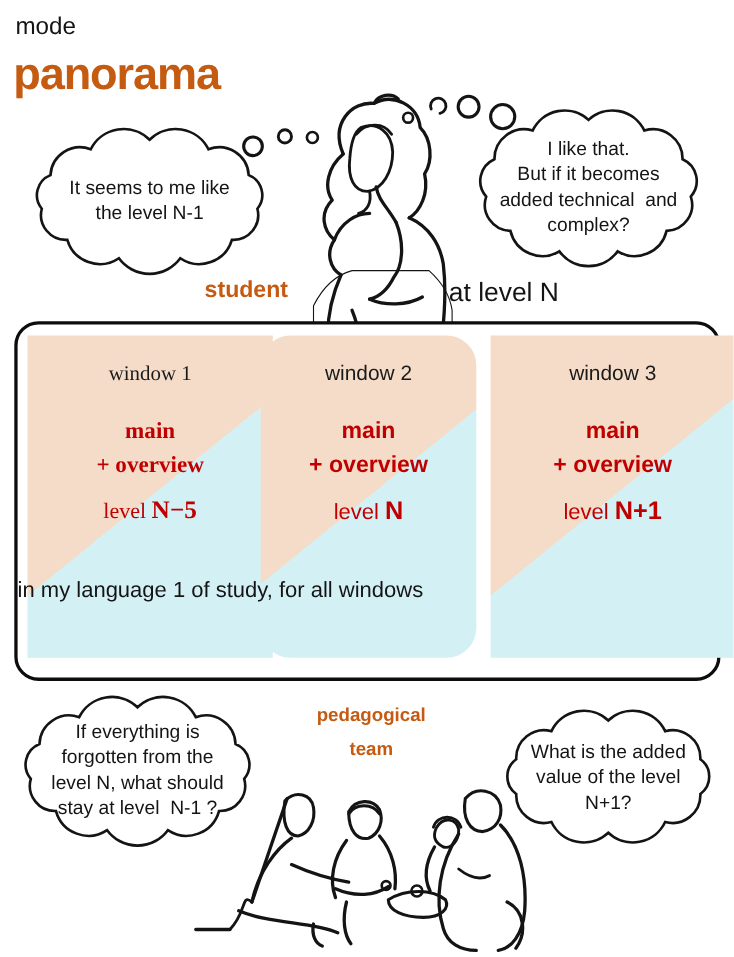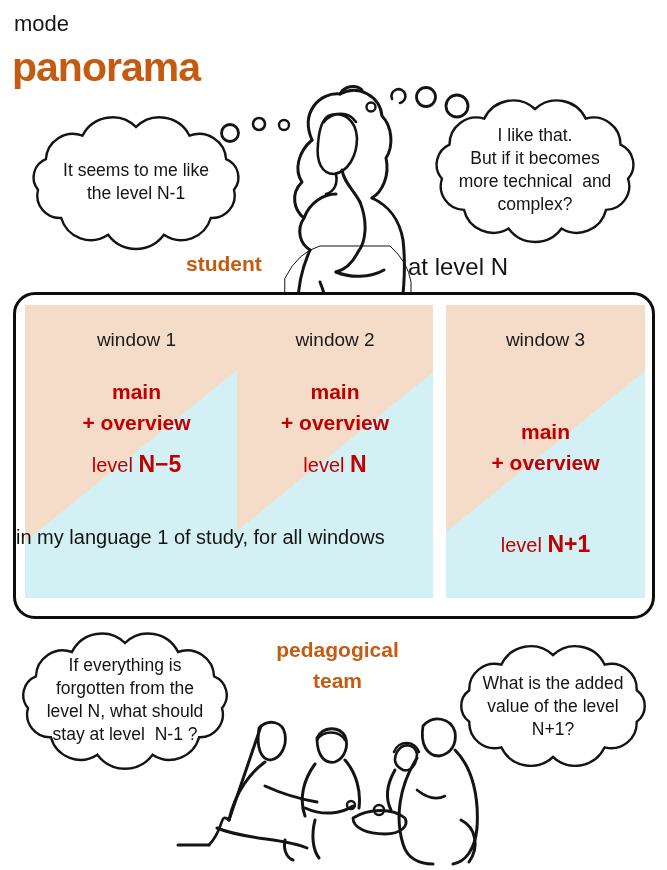--- a/index.html
+++ b/index.html
@@ -21,34 +21,34 @@
   .bubble-lines{
     position:absolute; inset:0; display:flex; flex-direction:column;
     align-items:center; justify-content:center; text-align:center;
     font-size:17.5px; line-height:23px; white-space:pre; color:#141414;
   }
   
   .student-label{left:186px; top:252px; font-size:21px; font-weight:bold; color:var(--accent-orange);}
   .level-note{left:408px; top:253px; font-size:24px; color:#141414;}
   .team-label{
     left:245px; top:634px; width:185px; text-align:center;
-    font-size:21px; font-weight:bold; color:var(--accent-orange); line-height:31px;
+    font-size:17px; font-weight:bold; color:var(--accent-orange); line-height:31px;
   }
   
   .panel{
     position:absolute; left:13px; top:292px; width:642px; height:327px;
     border:3px solid #0d0d0d; border-radius:22px; background:#ffffff; box-sizing:border-box;
   }
   .window{
     position:absolute; top:10px; height:293px;
     background:linear-gradient(141deg, var(--peach) 50%, var(--light-blue) 50%);
     display:flex; flex-direction:column; align-items:center; text-align:center;
     padding-top:24px; box-sizing:border-box;
   }
-  .w1{left:9px; width:223px;} .w2{left:221px; width:196px;} .w3{left:430px; width:199px;gap:40px;}
+  .w1{left:9px; width:223px;font-family:Liberation Serif, serif;} .w2{left:221px; width:196px;border-radius:27px;} .w3{left:430px; width:222px;}
   .window-name{font-size:19px; color:#1a1a1a;}
   .window-main{margin-top:25px; font-size:21px; font-weight:bold; color:var(--red); line-height:31px;}
   .window-level{margin-top:13px; color:var(--red); font-size:20px;}
   .window-level .lv{font-size:23px; font-weight:bold;}
   .footnote{
     position:absolute; left:0; top:231px; width:100%; text-align:left;
     font-size:20px; color:#141414;
   }
 </style>
 </head>
@@ -96,21 +96,21 @@
     </div>
   </div>
 
   <div class="bubble" style="left:428px; top:96px; width:214px; height:148px;">
     <svg class="cloud" viewBox="0 0 214 148">
       <path class="cloud-path" d="M 107.0 13.0 A 32.1 32.1 0 0 1 157.8 22.7 A 26.9 26.9 0 0 1 192.5 48.7 A 21.6 21.6 0 0 1 200.0 82.7 A 23.7 23.7 0 0 1 178.0 113.9 A 29.9 29.9 0 0 1 133.5 132.5 A 32.8 32.8 0 0 1 80.5 132.5 A 29.9 29.9 0 0 1 36.0 113.9 A 23.7 23.7 0 0 1 14.0 82.7 A 21.6 21.6 0 0 1 21.5 48.7 A 26.9 26.9 0 0 1 56.2 22.7 A 32.1 32.1 0 0 1 107.0 13.0 Z"></path>
     </svg>
     <div class="bubble-lines">
       <div>I like that.</div>
       <div>But if it becomes</div>
-      <div>more technical  and</div>
+      <div>added technical  and</div>
       <div>complex?</div>
     </div>
   </div>
 
   <div class="abs student-label">student</div>
   <div class="abs level-note">at level N</div>
 
   <div class="panel">
     <div class="window w1">
       <div class="window-name">window 1</div>

